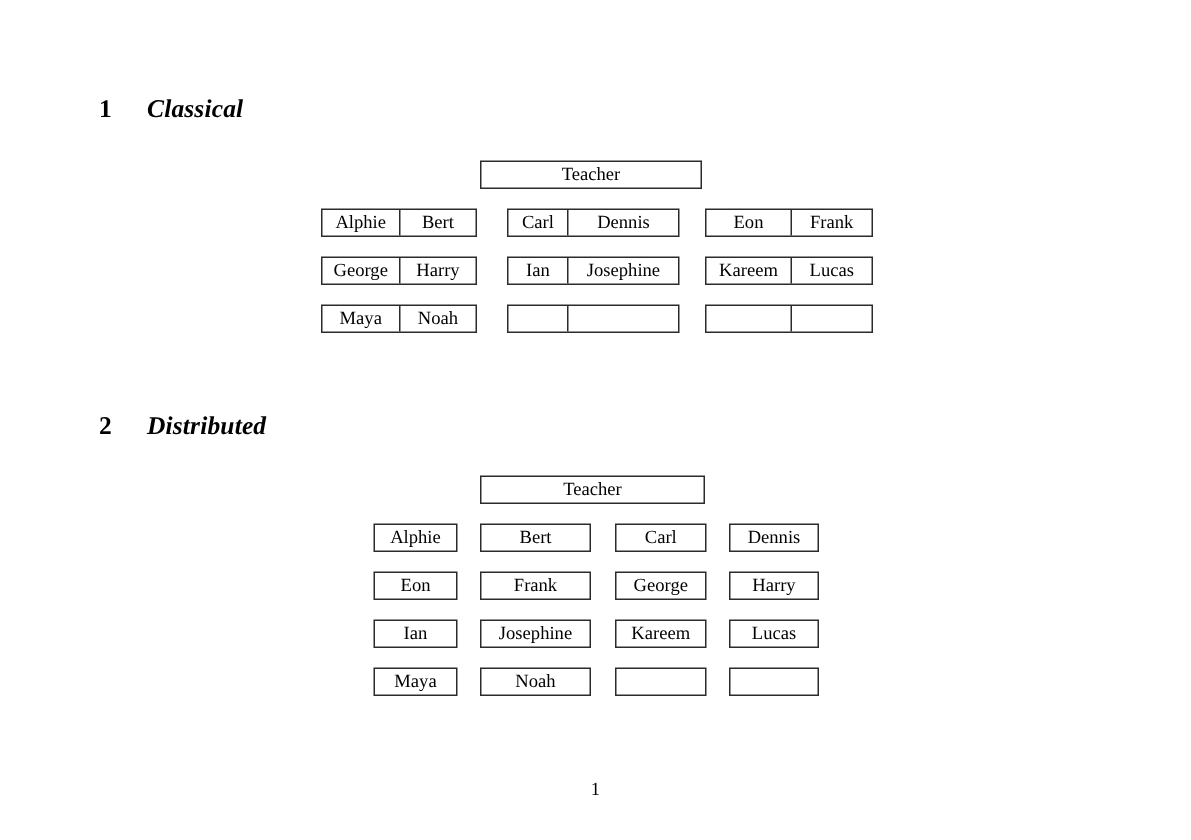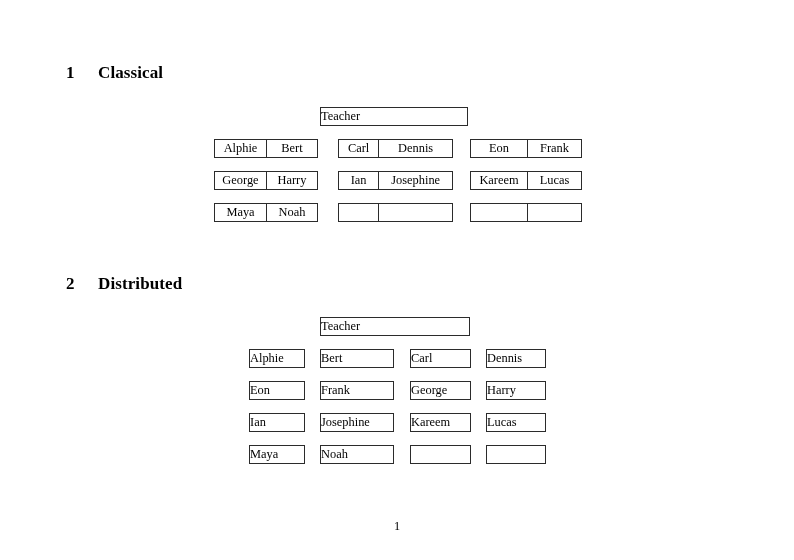--- a/index.html
+++ b/index.html
@@ -32,32 +32,34 @@
     font-size: 17px;
     letter-spacing: .1px;
     white-space: nowrap;
   }
   .section-heading .sec-num {
     width: 32px;
     display: inline-block;
   }
   .section-heading .sec-title {
     display: inline-block;
+    font-style: italic;
   }
   #heading-classical   { left: 66px; top: 63px;  }
   #heading-distributed { left: 66px; top: 274px; }
 
   
   .box {
     position: absolute;
     box-sizing: border-box;
     border: 1px solid #2b2b2b;
     background: #ffffff;
     height: 19px;
     line-height: 17px;
+    text-align: center;
     font-size: 12.4px;
     white-space: nowrap;
     overflow: hidden;
   }
 
   
   .strip {
     position: absolute;
     box-sizing: border-box;
     border: 1px solid #2b2b2b;

